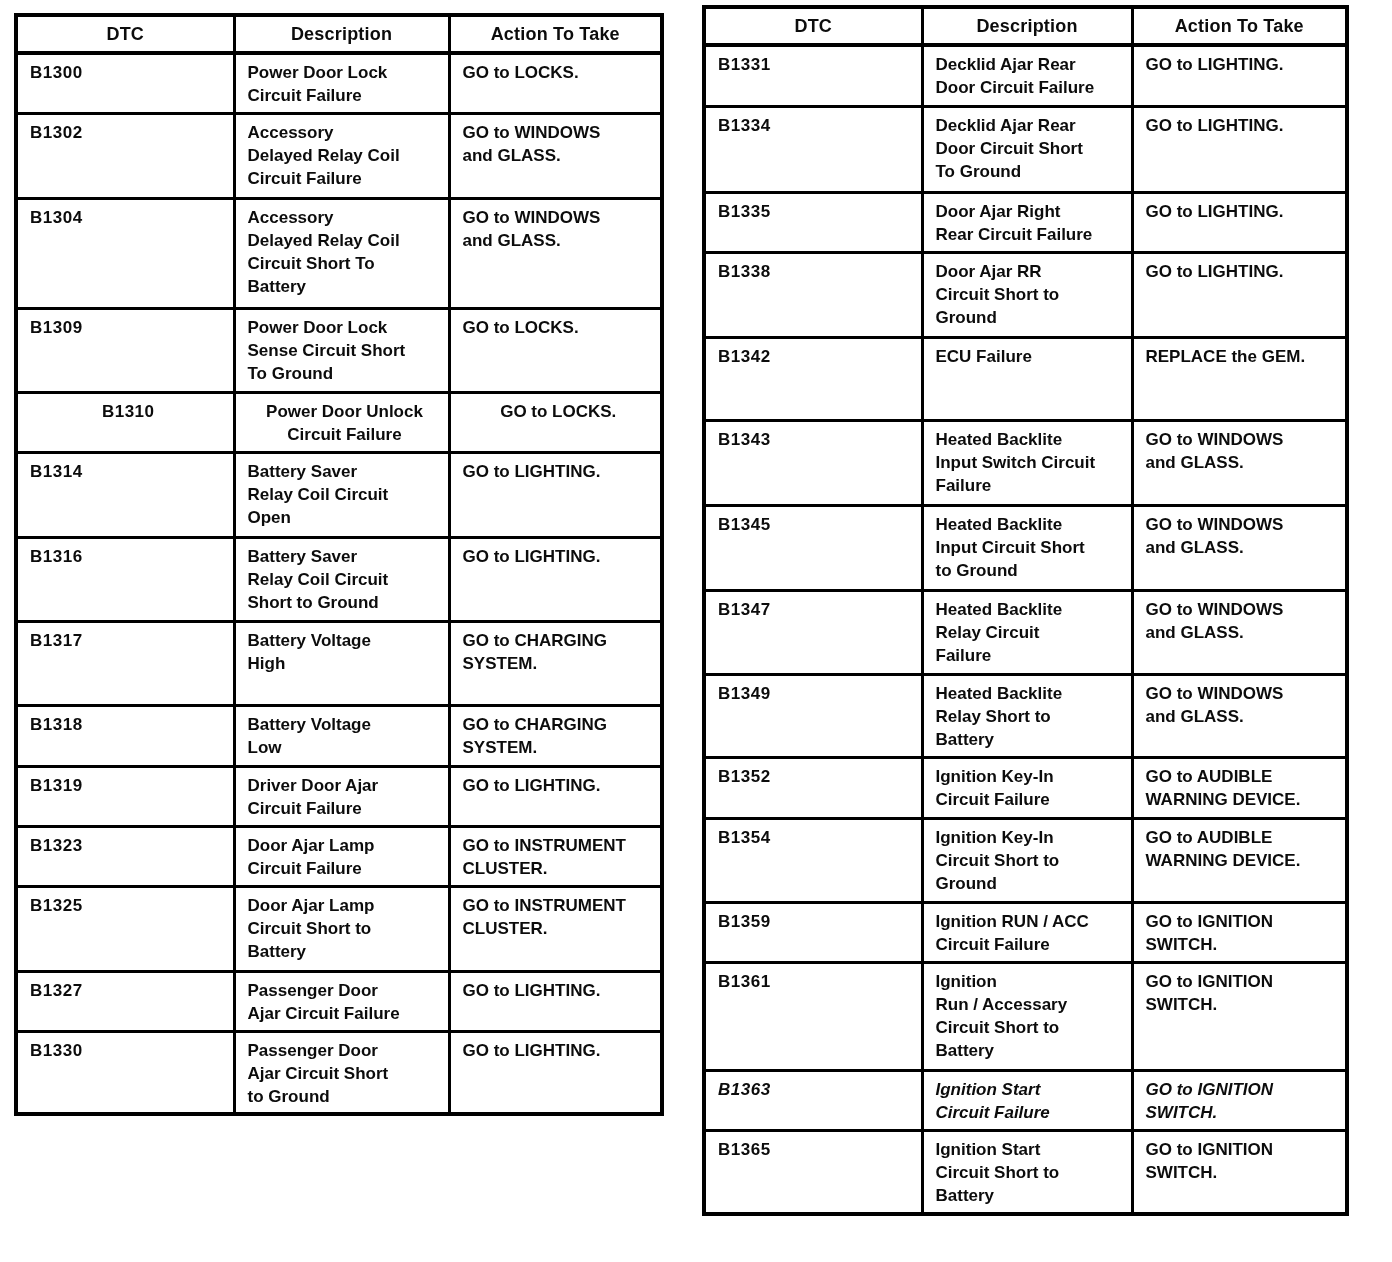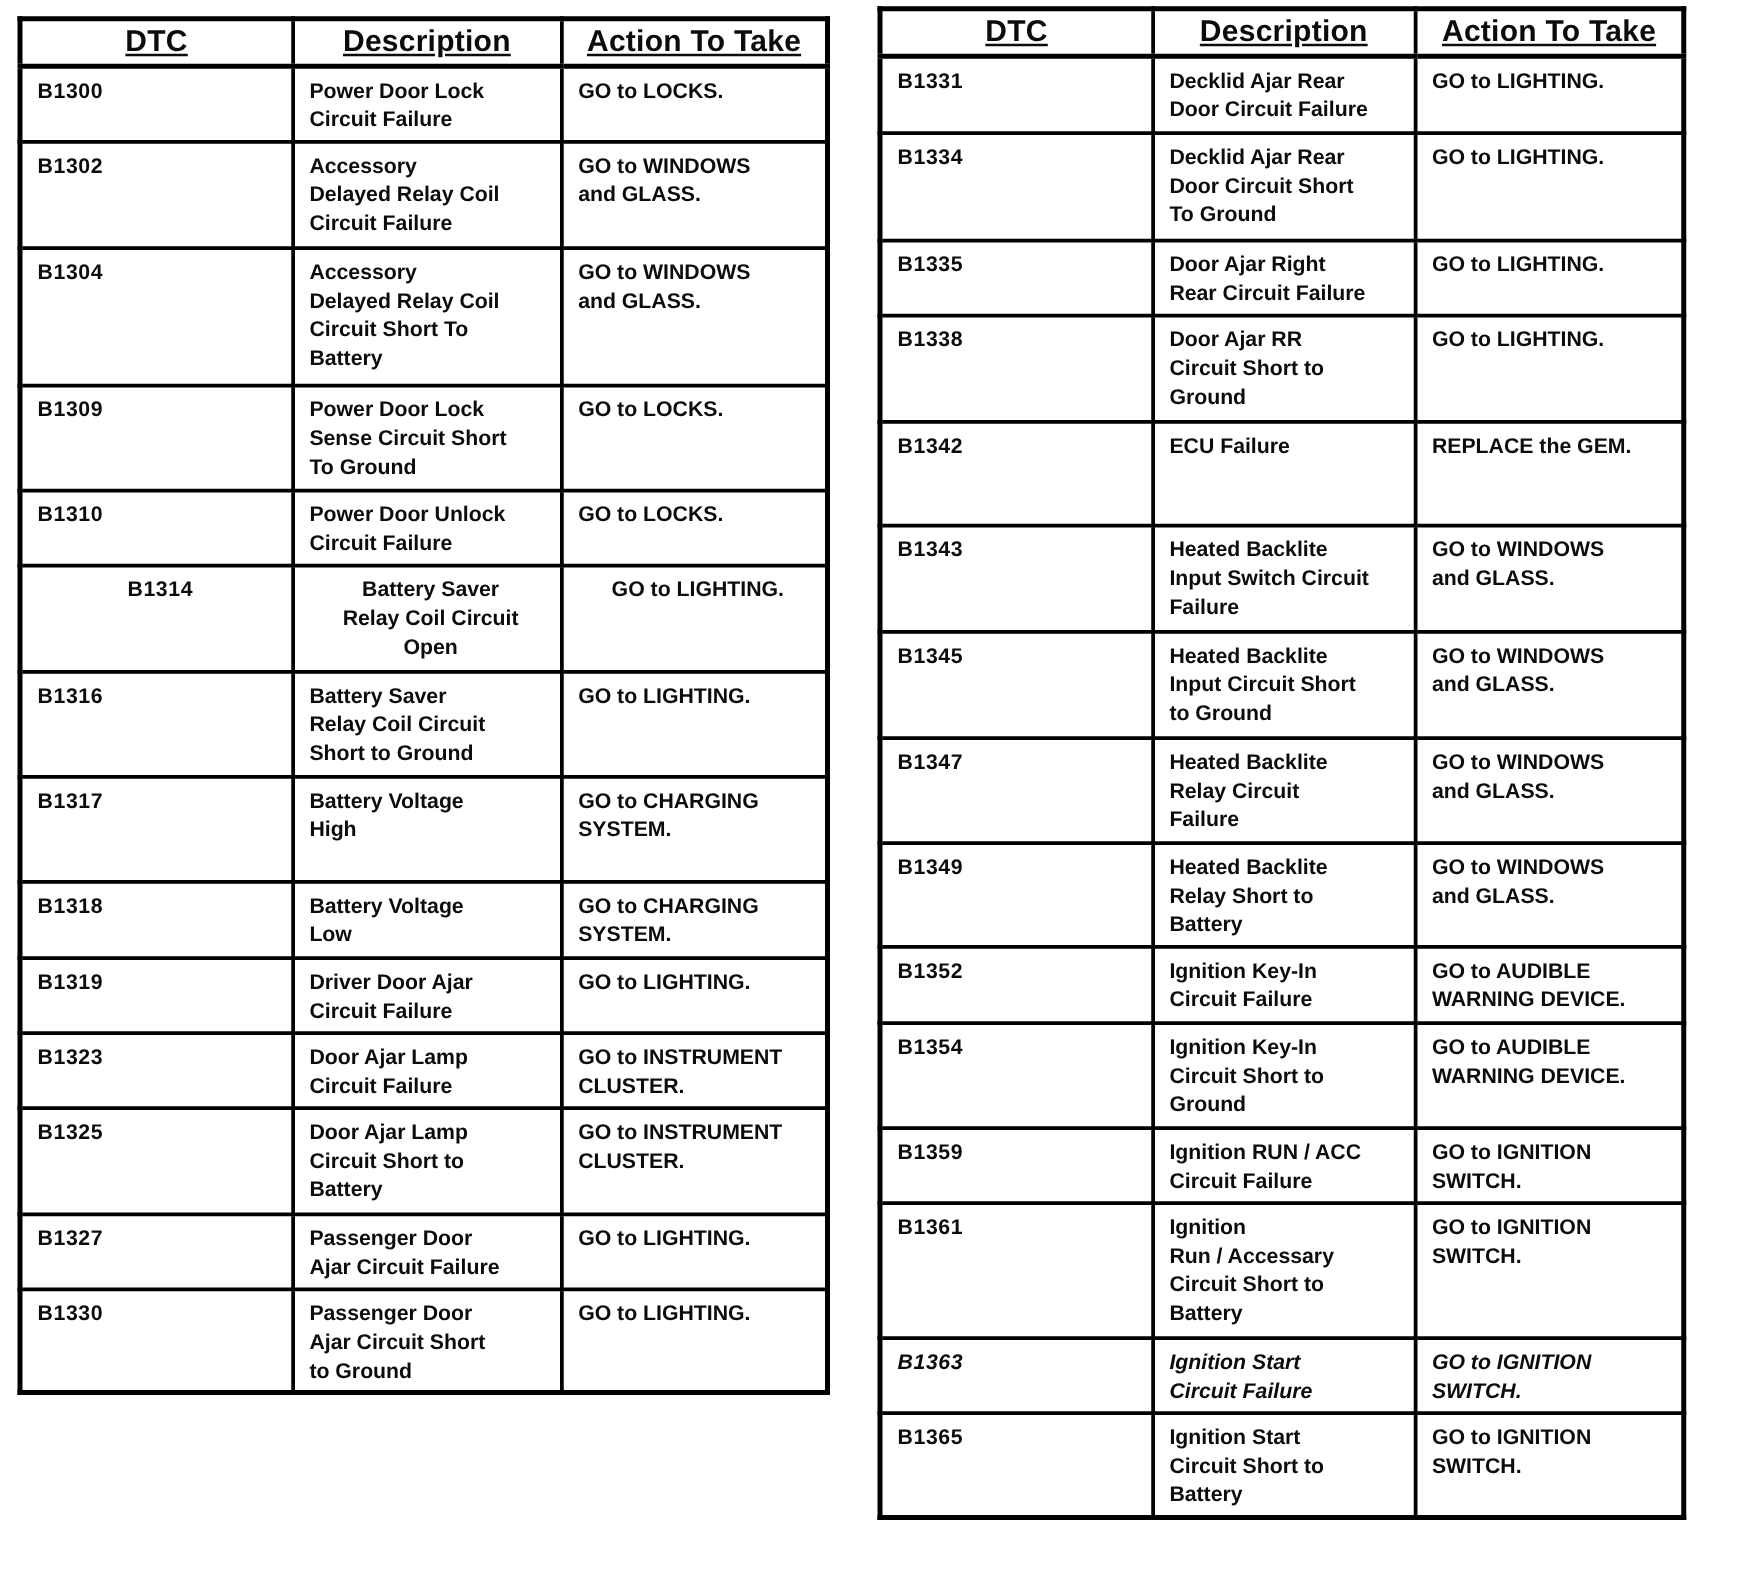--- a/index.html
+++ b/index.html
@@ -25,28 +25,27 @@
   .t-left  { left: 14px;  top: 13px; width: 646px; }
   .t-right { left: 702px; top: 5px;  width: 643px; }
 
   table.dtc-table, table.dtc-table th, table.dtc-table td {
     border: 3px solid #000000;
   }
   table.dtc-table { border-width: 4px; }
   table.dtc-table thead th { border-bottom-width: 4px; }
 
   table.dtc-table th {
-    font-size: 24px;
+    font-size: 18px;
     font-weight: bold;
     text-align: center;
     vertical-align: middle;
     height: 30px;
     padding: 2px 4px;
     letter-spacing: 0.2px;
-    text-decoration: underline;
   }
   table.dtc-table td {
     font-size: 17px;
     font-weight: bold;
     line-height: 23px;
     vertical-align: top;
     white-space: pre-line;
     padding: 6px 6px 4px 12px;
     overflow: hidden;
   }
@@ -60,22 +59,22 @@
   .t-left  col.c-act  { width: 213px; }
   .t-right col.c-dtc  { width: 218px; }
   .t-right col.c-desc { width: 210px; }
   .t-right col.c-act  { width: 215px; }
 
   
   .t-left tbody tr:nth-child(1)  { height: 60px; }
   .t-left tbody tr:nth-child(2)  { height: 85px; }
   .t-left tbody tr:nth-child(3)  { height: 110px; }
   .t-left tbody tr:nth-child(4)  { height: 84px; }
-  .t-left tbody tr:nth-child(5)  { height: 60px; }
-  .t-left tbody tr:nth-child(6)  { height: 85px; text-align: center; }
+  .t-left tbody tr:nth-child(5)  { height: 60px; text-align: center; }
+  .t-left tbody tr:nth-child(6)  { height: 85px; }
   .t-left tbody tr:nth-child(7)  { height: 84px; }
   .t-left tbody tr:nth-child(8)  { height: 84px; }
   .t-left tbody tr:nth-child(9)  { height: 61px; }
   .t-left tbody tr:nth-child(10) { height: 60px; }
   .t-left tbody tr:nth-child(11) { height: 60px; margin-top: 28px; }
   .t-left tbody tr:nth-child(12) { height: 85px; }
   .t-left tbody tr:nth-child(13) { height: 60px; }
   .t-left tbody tr:nth-child(14) { height: 83px; }
   .t-left tbody tr:nth-child(15) { height: 61px; }
   .t-left tbody tr:nth-child(16) { height: 87px; }

